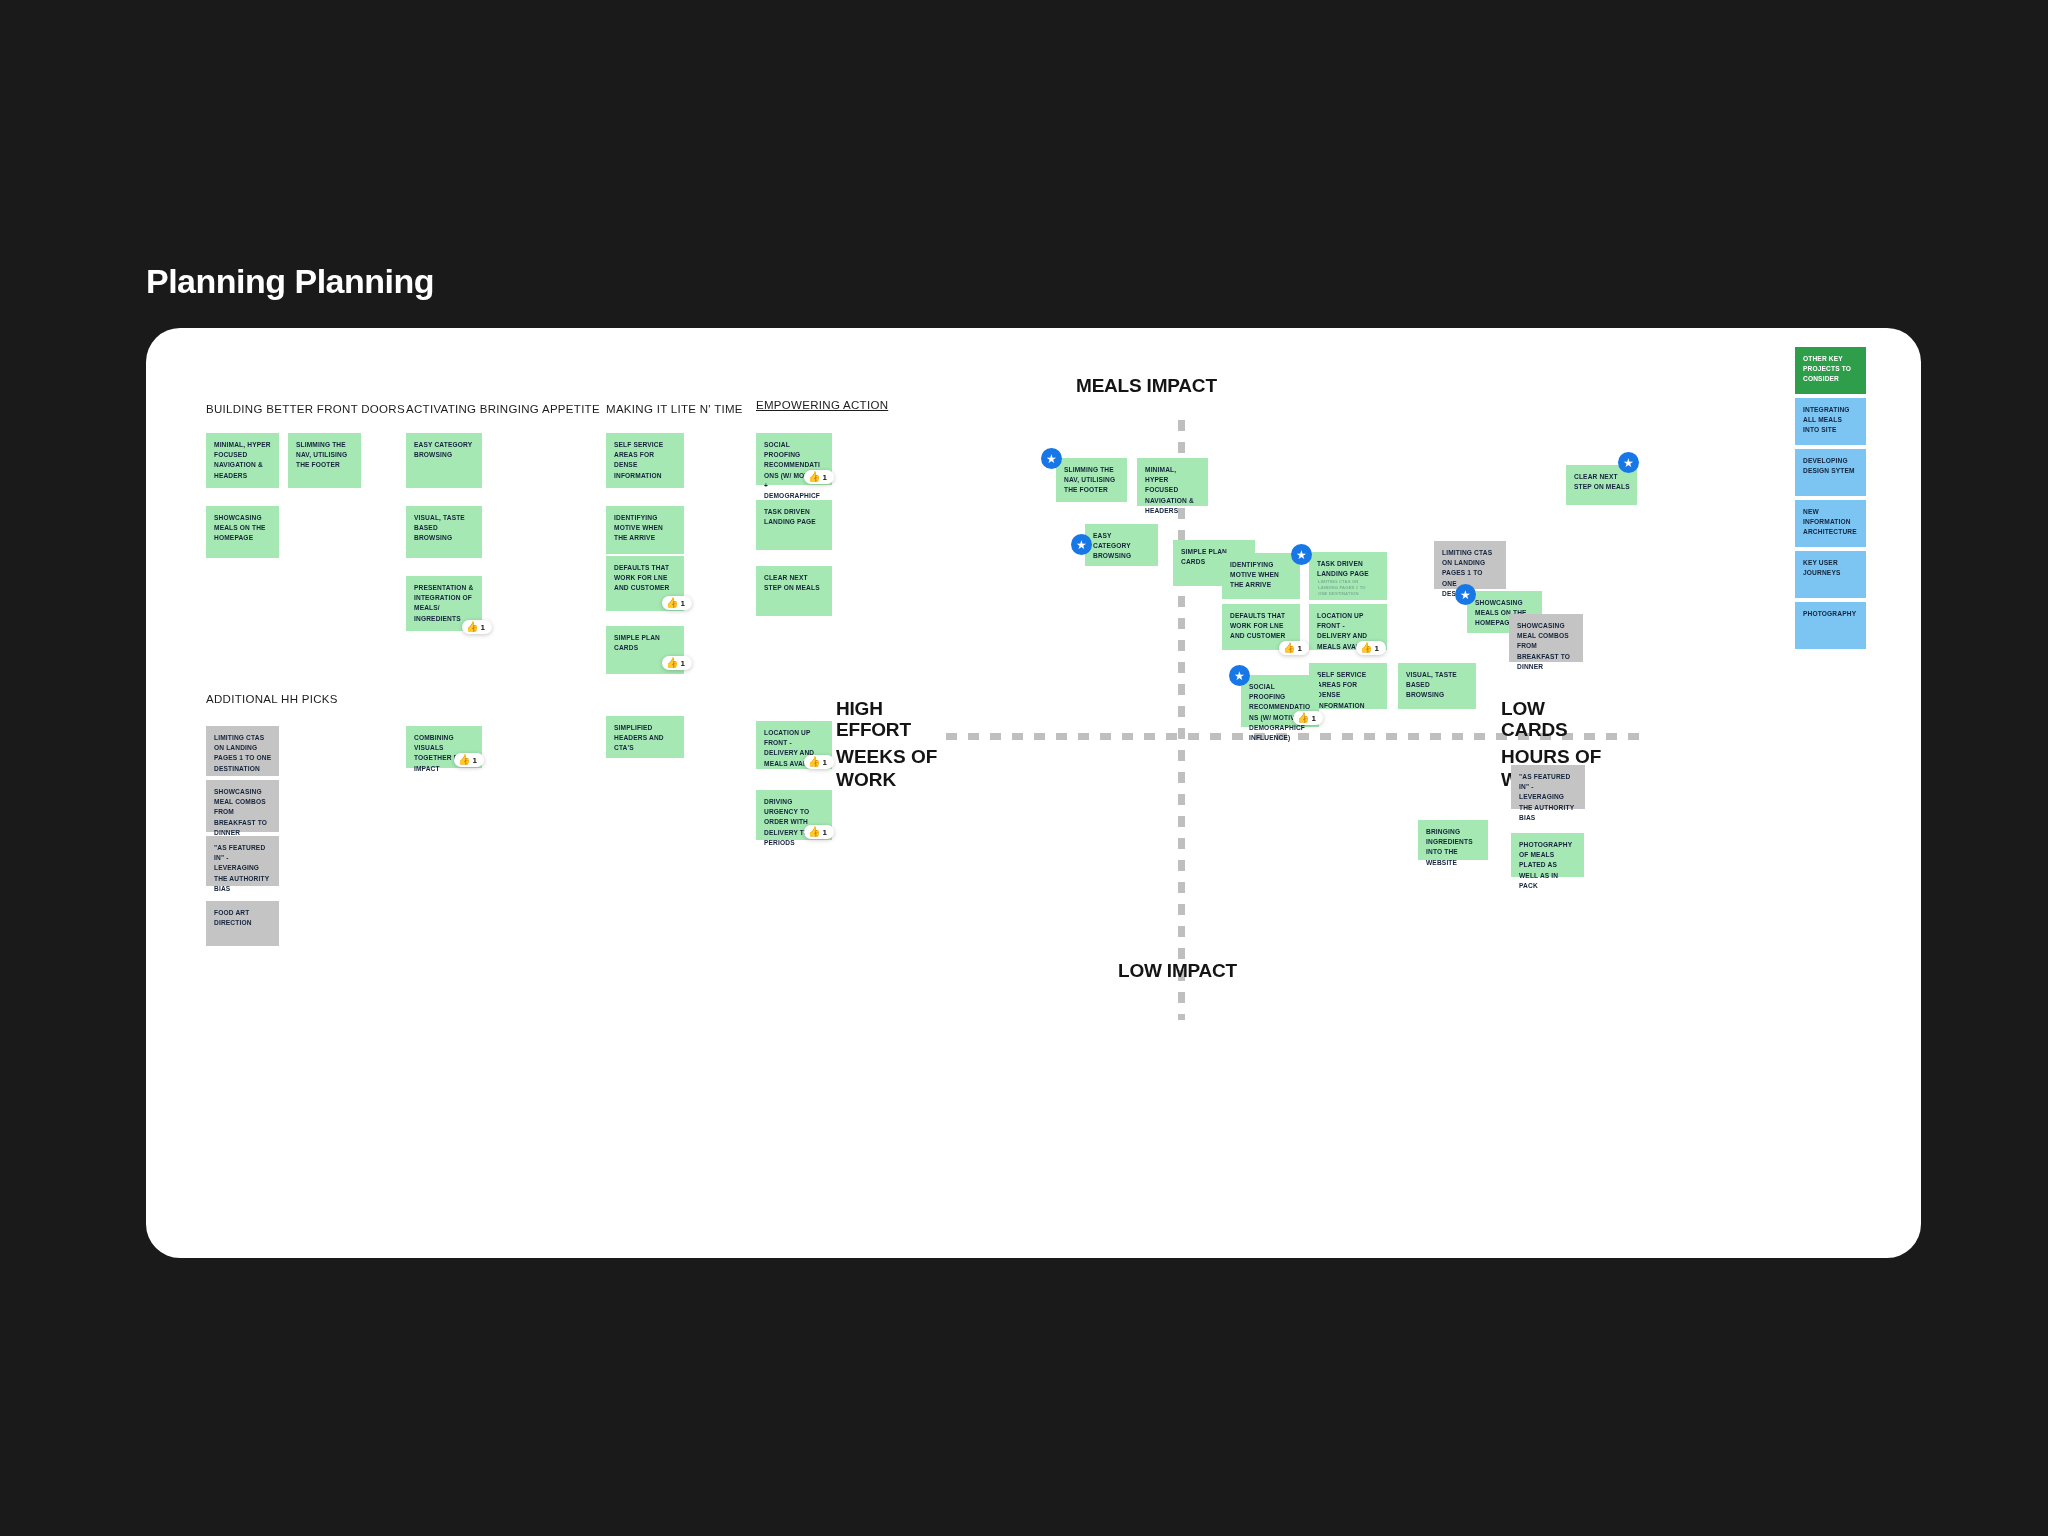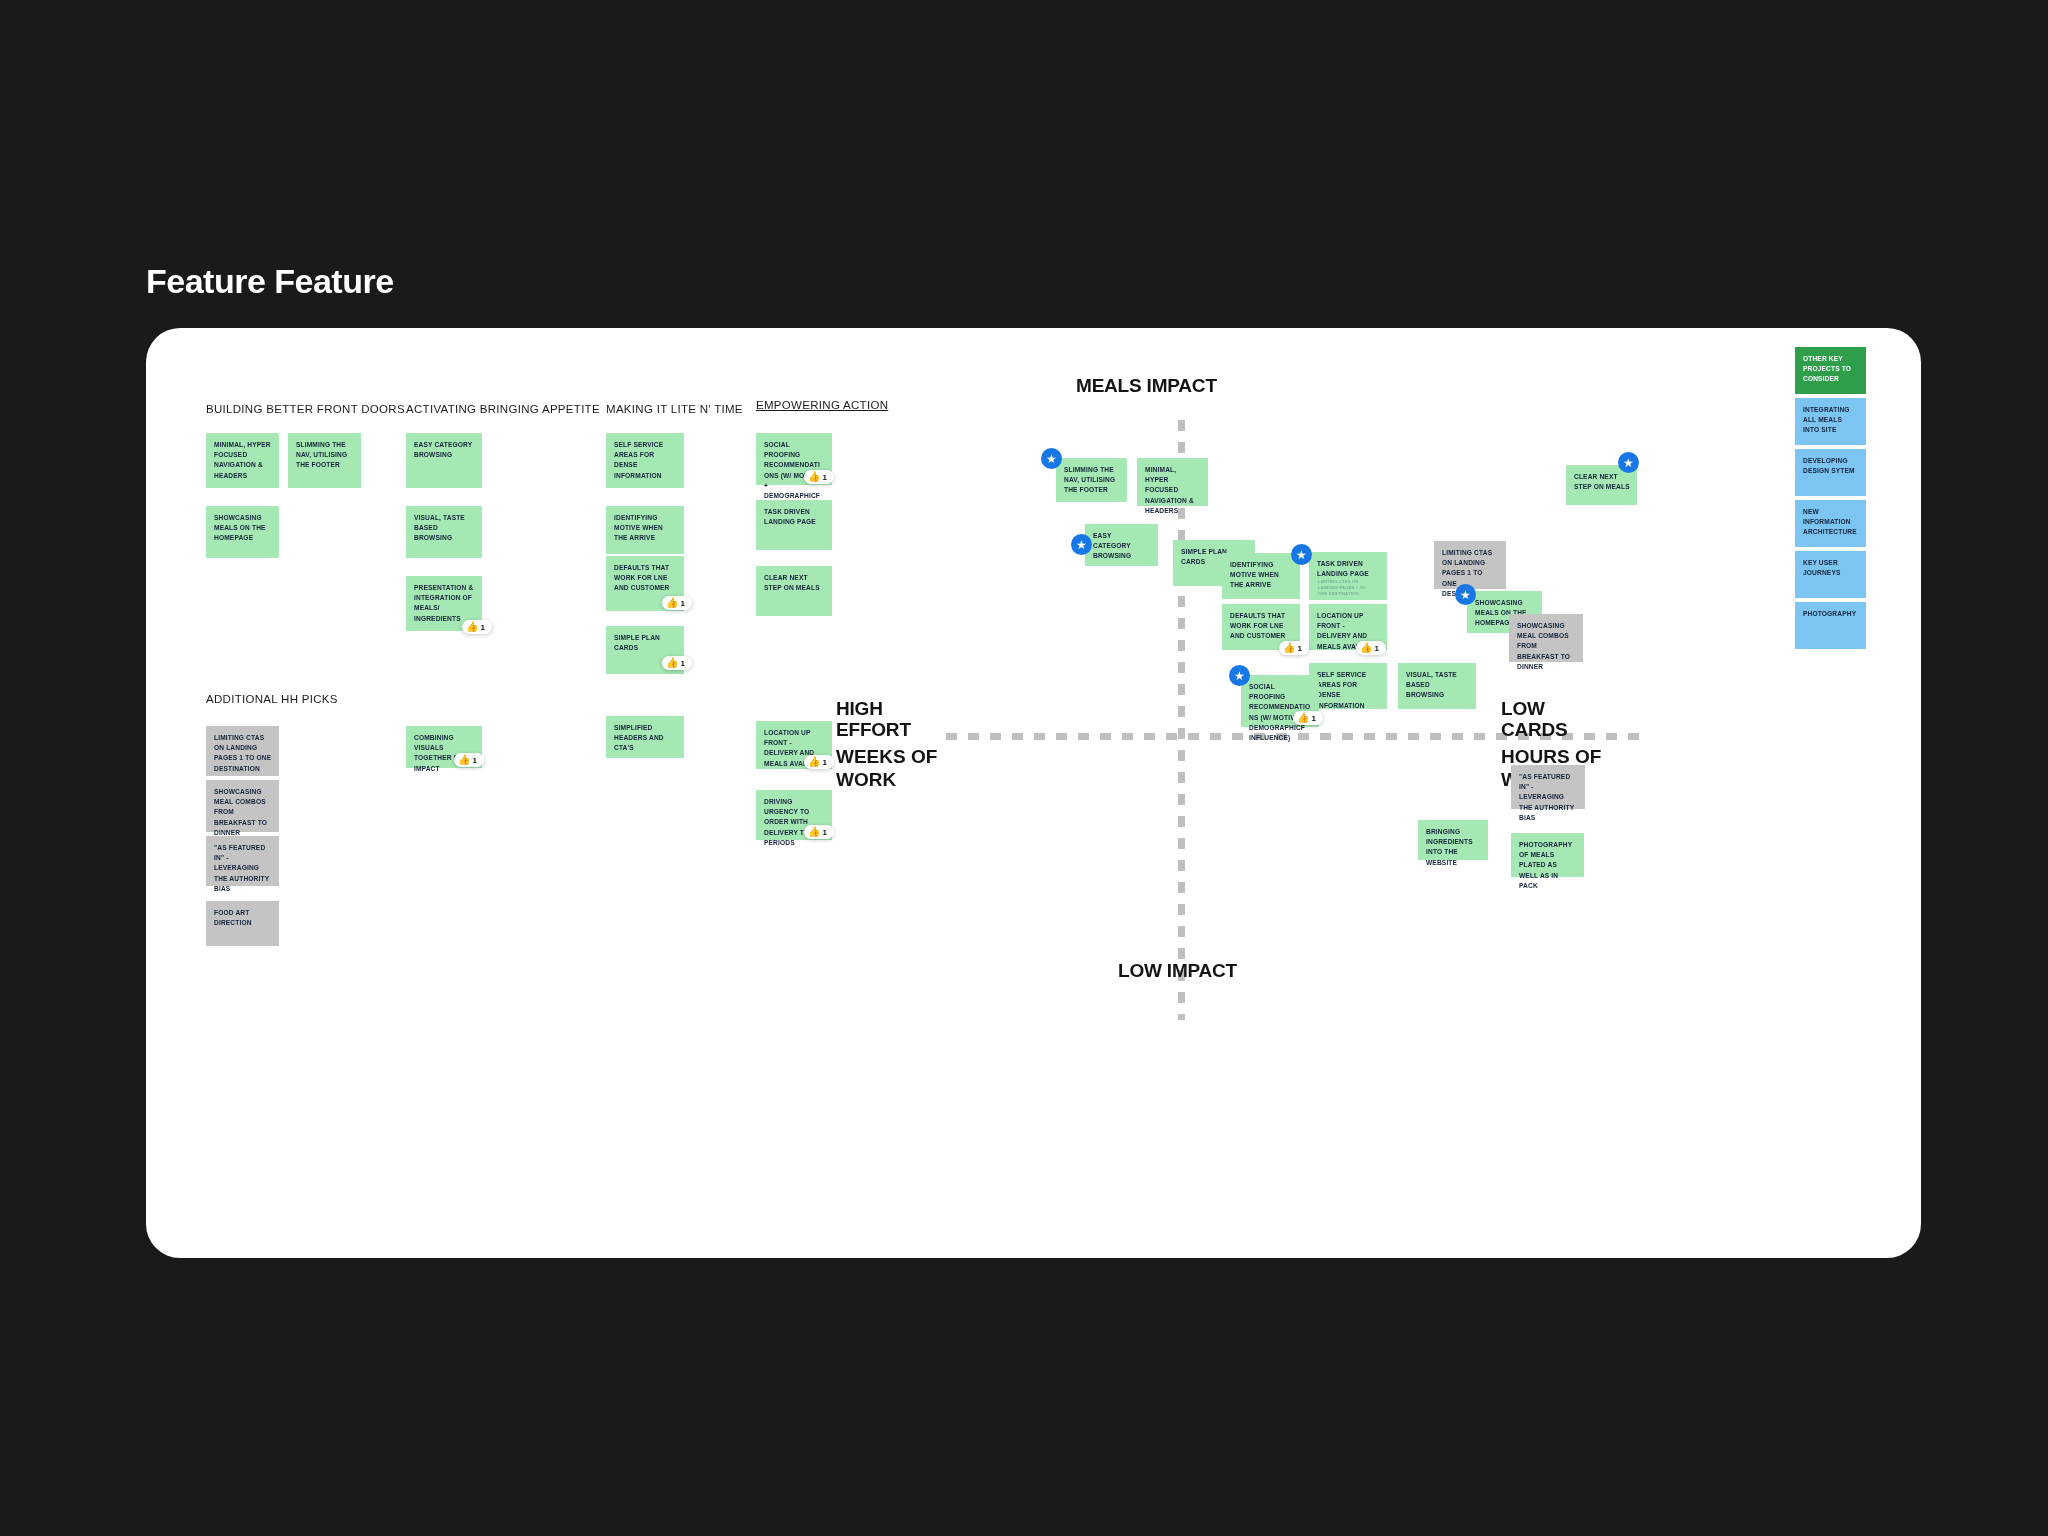--- a/index.html
+++ b/index.html
@@ -115,21 +115,21 @@
     color: #141414;
     line-height: 1.2;
     white-space: pre-line;
   }
 </style>
 </head>
 <body>
 
 <div id="stage">
 
-  <div id="page-title">Feature Feature</div>
+  <div id="page-title">Planning Planning</div>
 
   <div id="board">
 
     <div class="col-head" style="left:60px;  top:75px;">BUILDING BETTER FRONT DOORS</div>
     <div class="col-head" style="left:260px; top:75px;">ACTIVATING BRINGING APPETITE</div>
     <div class="col-head" style="left:460px; top:75px;">MAKING IT LITE N' TIME</div>
     <div class="col-head" style="left:610px; top:71px;text-decoration:underline;">EMPOWERING ACTION</div>
     <div class="col-head" style="left:60px;  top:365px;">ADDITIONAL HH PICKS</div>
 
     <div class="note green" style="left:60px; top:105px; width:73px; height:55px;">MINIMAL, HYPER FOCUSED NAVIGATION &amp; HEADERS</div>

